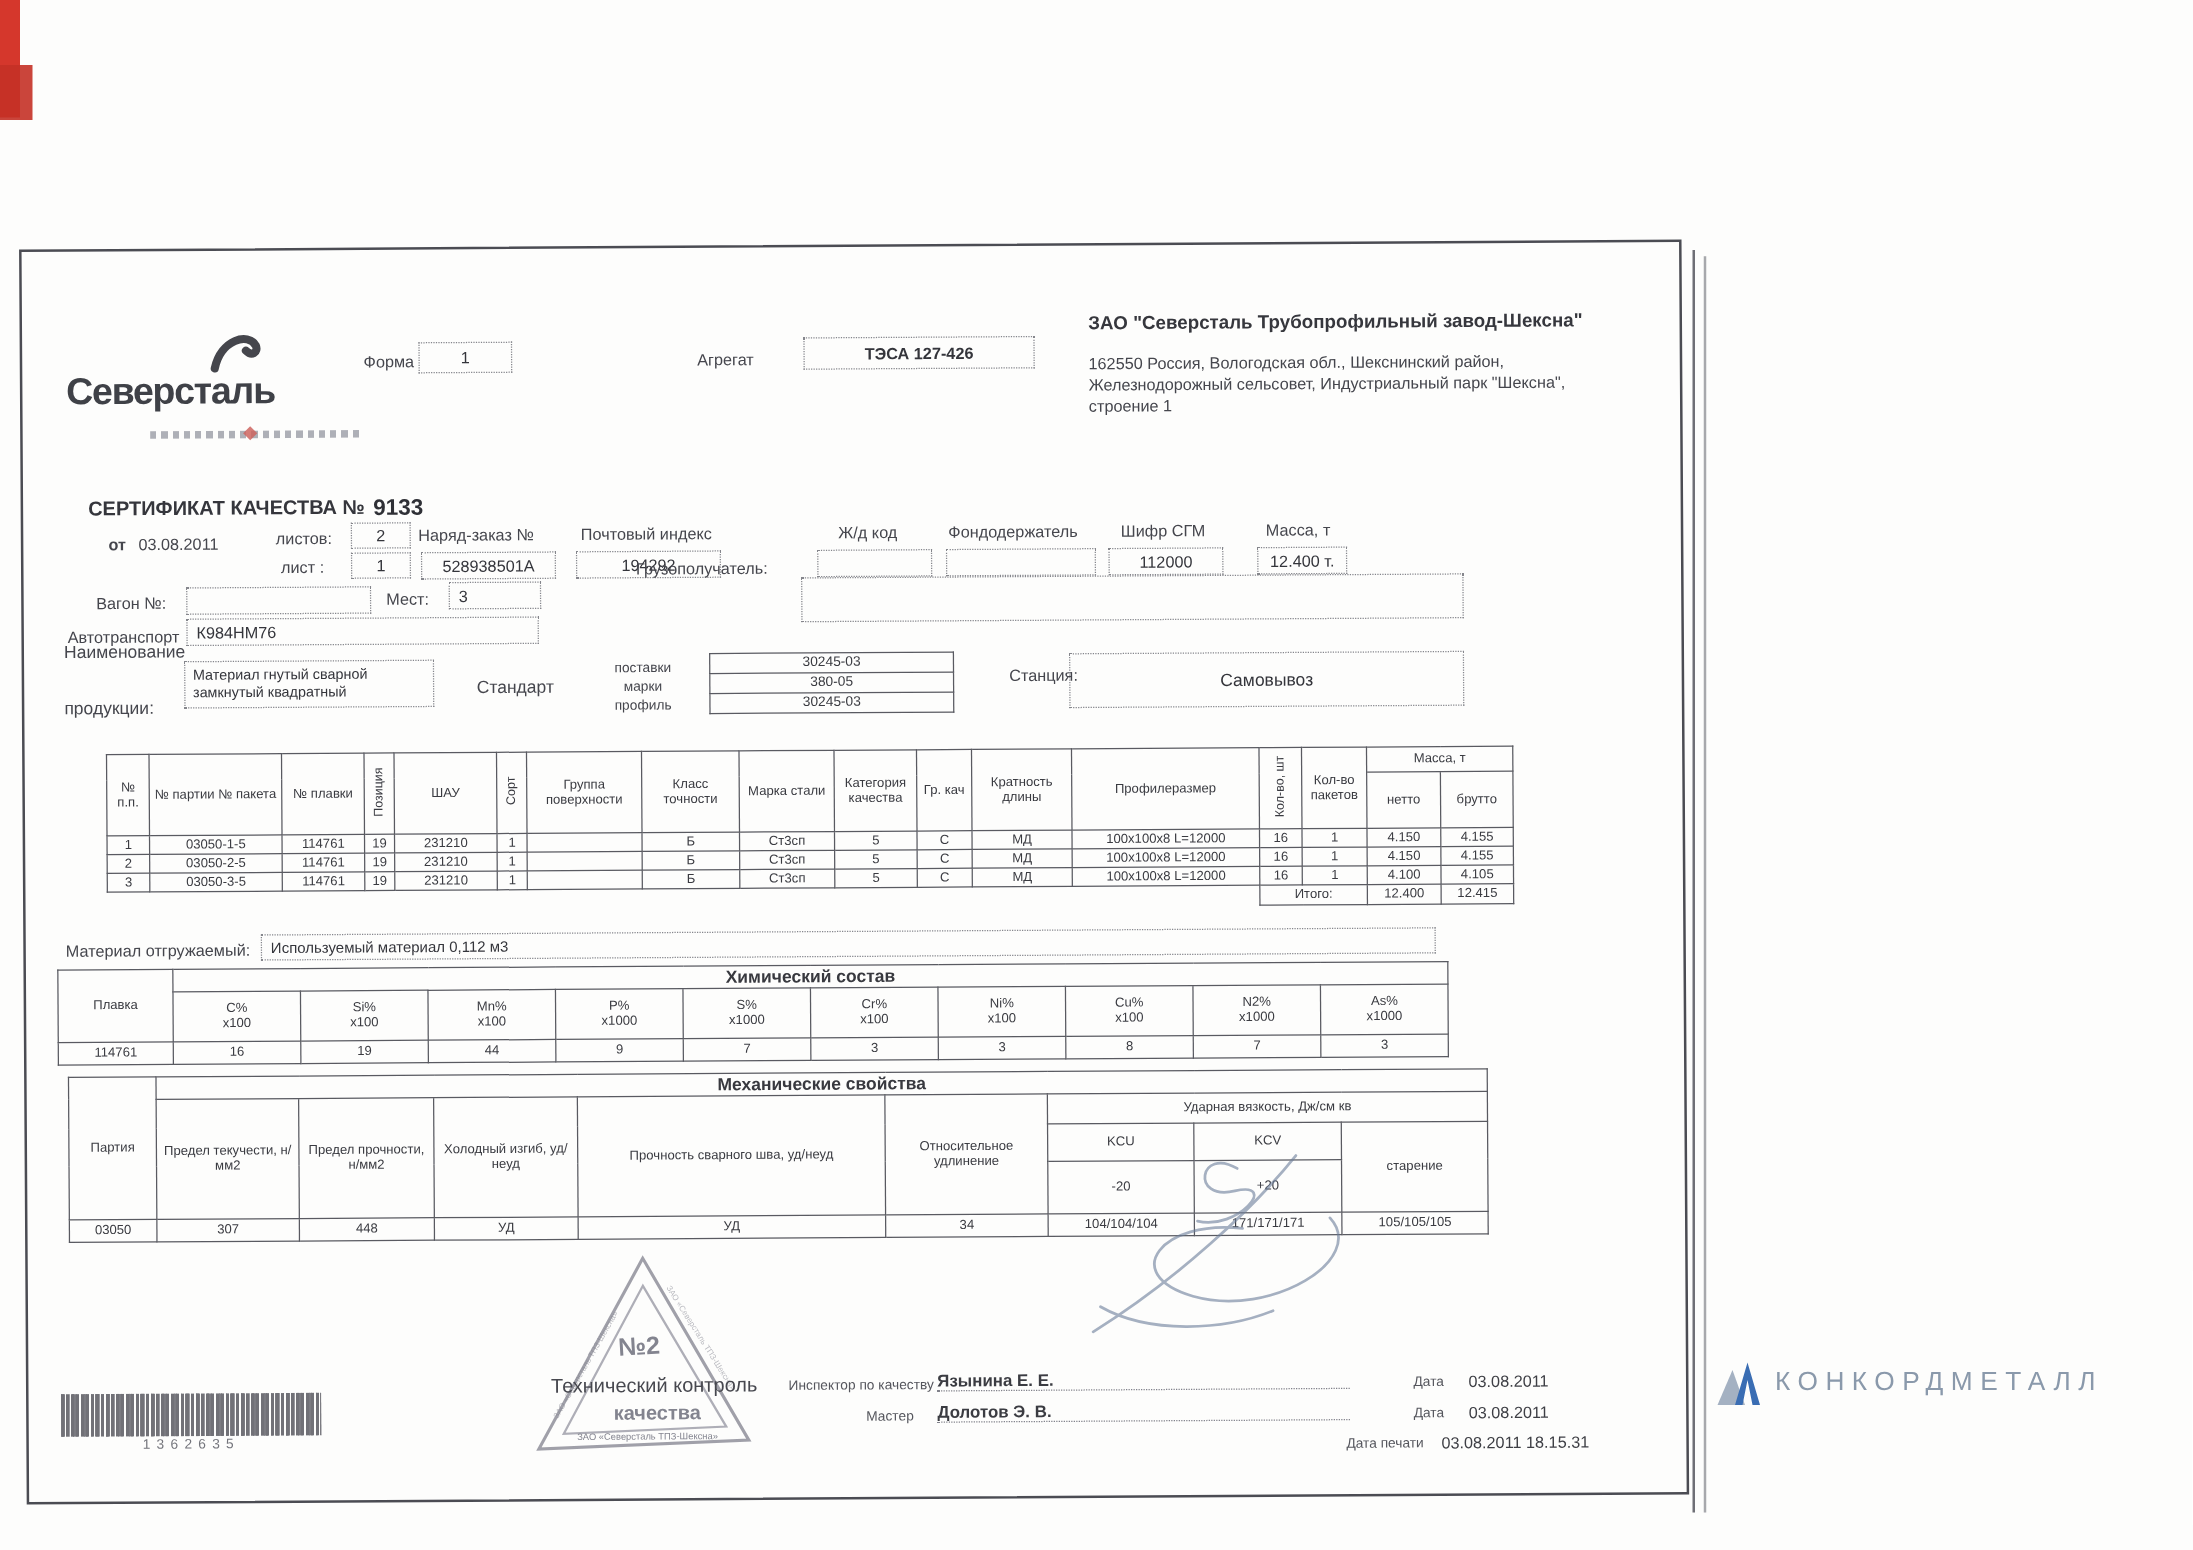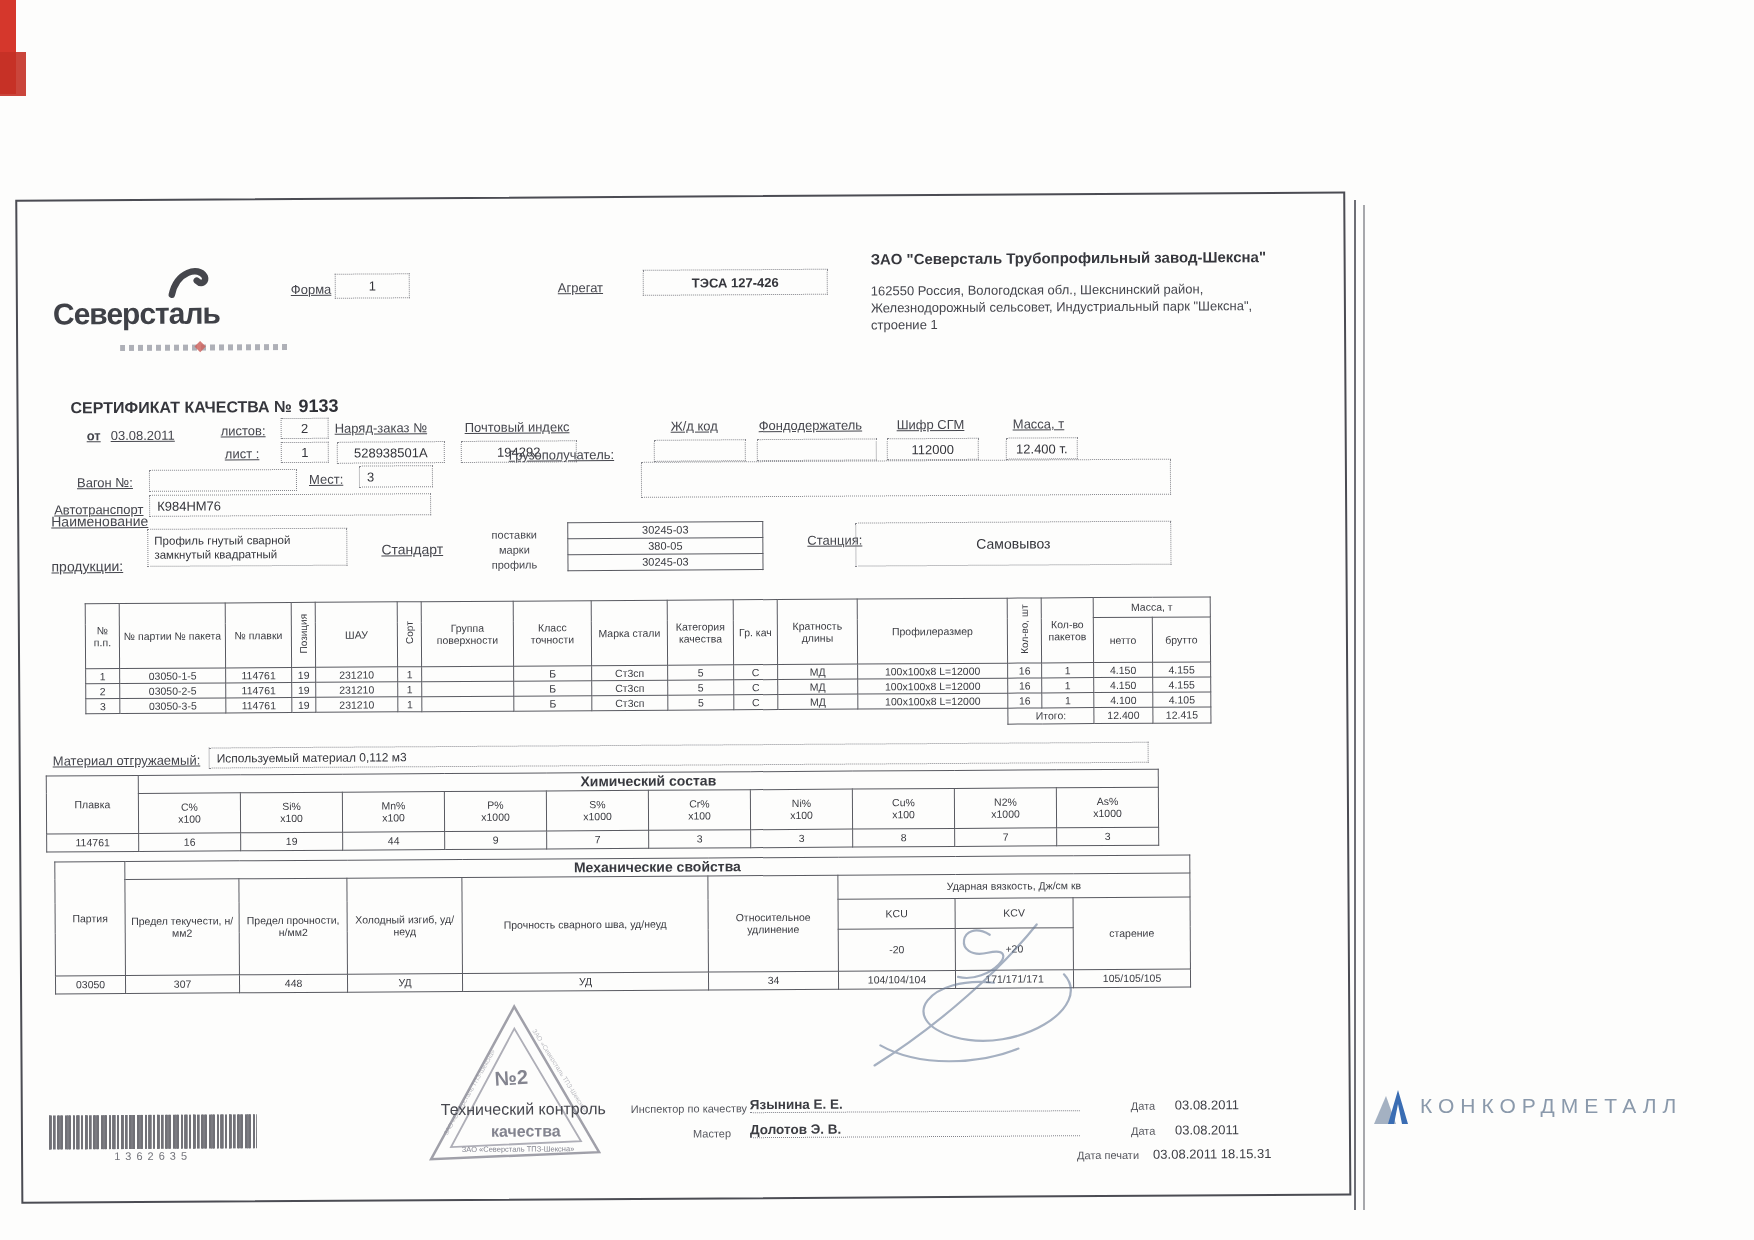--- a/index.html
+++ b/index.html
@@ -2,21 +2,21 @@
 <html><head>
 <meta charset="utf-8">
 <style>
   html,body{margin:0;padding:0;background:#ffffff;}
   #page{position:relative;width:1754px;height:1240px;background:#fdfdfc;overflow:hidden;
         font-family:"Liberation Sans",sans-serif;color:#3e3f45;}
   .abs{position:absolute;}
   #doc{position:absolute;left:0;top:0;width:1754px;height:1240px;
        transform:rotate(-0.35deg);transform-origin:620px 650px;}
   .frame{border:2px solid #4b4c53;}
-  .lbl{font-size:13px;color:#45464d;white-space:nowrap;text-decoration:underline;}
+  .lbl{font-size:13px;color:#45464d;white-space:nowrap;}
   .sm{font-size:11px;}
   .b{font-weight:bold;}
   .box{border:1px dotted #85868c;display:flex;align-items:center;justify-content:center;
        font-size:13px;color:#34353b;box-sizing:border-box;white-space:nowrap;}
   .box.left{justify-content:flex-start;padding-left:7px;}
   table{border-collapse:collapse;table-layout:fixed;}
   td,th{border:1px solid #595a61;font-size:10.5px;font-weight:normal;color:#3a3b41;
         text-align:center;vertical-align:middle;padding:0 2px;overflow:hidden;line-height:1.18;}
   .noborder{border:none;}
   .ttl{font-size:14px;font-weight:bold;color:#38393f;}
@@ -110,21 +110,21 @@
 
     <div class="abs lbl" style="left:510px;top:447px;">Грузополучатель:</div>
     <div class="abs box left" style="left:642px;top:462px;width:530px;height:36px;"></div>
 
     <div class="abs lbl" style="left:55px;top:499px;">Автотранспорт</div>
     <div class="abs box left" style="left:150px;top:492px;width:282px;height:22px;">К984НМ76</div>
 
     <div class="abs lbl" style="left:52px;top:510px;font-size:14px;">Наименование</div>
     <div class="abs lbl" style="left:52px;top:555px;font-size:14px;">продукции:</div>
     <div class="abs box" style="left:148px;top:526px;width:200px;height:38px;flex-direction:column;align-items:flex-start;justify-content:center;padding-left:6px;font-size:11.5px;line-height:14px;">
-      <div>Профиль гнутый сварной</div>
+      <div>Материал гнутый сварной</div>
       <div>замкнутый квадратный</div>
     </div>
 
     <div class="abs lbl" style="left:382px;top:540px;font-size:14px;">Стандарт</div>
 
     <div class="abs" style="left:472px;top:527px;width:86px;text-align:center;font-size:11px;line-height:15px;color:#45464d;">
       <div>поставки</div>
       <div>марки</div>
       <div>профиль</div>
     </div>

